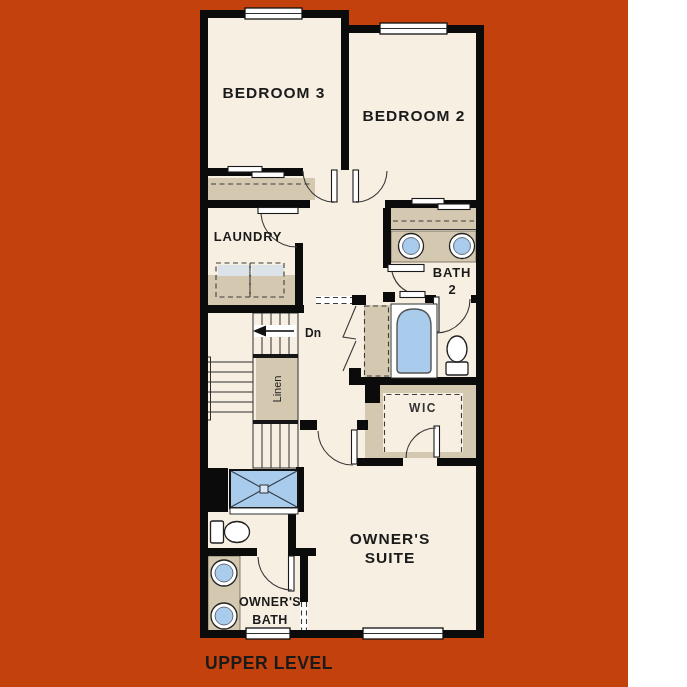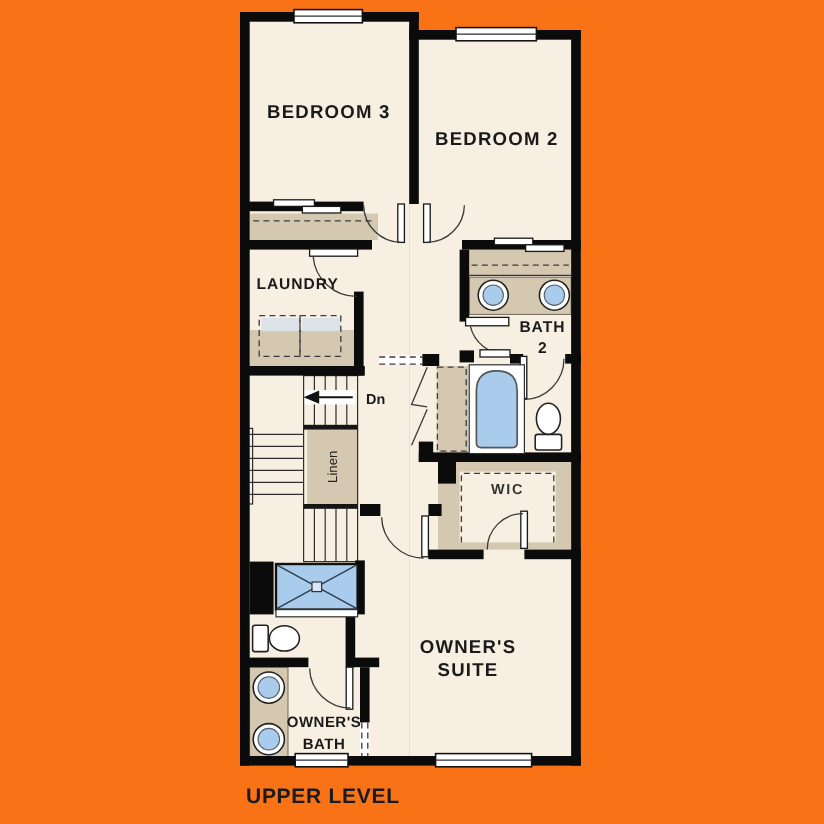--- a/index.html
+++ b/index.html
@@ -1,16 +1,16 @@
 <!DOCTYPE html>
 <html><head>
 <meta charset="utf-8">
 <style>
   html,body{margin:0;padding:0;background:#ffffff;}
-  .stage{position:relative;width:687px;height:687px;background:#f97316;overflow:hidden;
+  .stage{position:relative;width:628px;height:687px;background:#c2410c;overflow:hidden;
          font-family:"Liberation Sans", sans-serif;text-decoration:underline;}
   svg{position:absolute;left:0;top:0;}
   .wall{fill:#0b0b0b;}
   .cream{fill:#f7efe2;}
   .tan-e{fill:#d5c8b0;stroke:#6b6254;stroke-width:0.8;}
   .grayapp{fill:#dce3e8;}
   .thin2{stroke:#2e2e2e;stroke-width:1;fill:none;}
   .dash{stroke:#3c3c3c;stroke-width:1.1;fill:none;stroke-dasharray:5 3.5;}
   .leaf{fill:#ffffff;stroke:#1a1a1a;stroke-width:1.1;}
   .arc{fill:none;stroke:#3a3a3a;stroke-width:1.1;}

